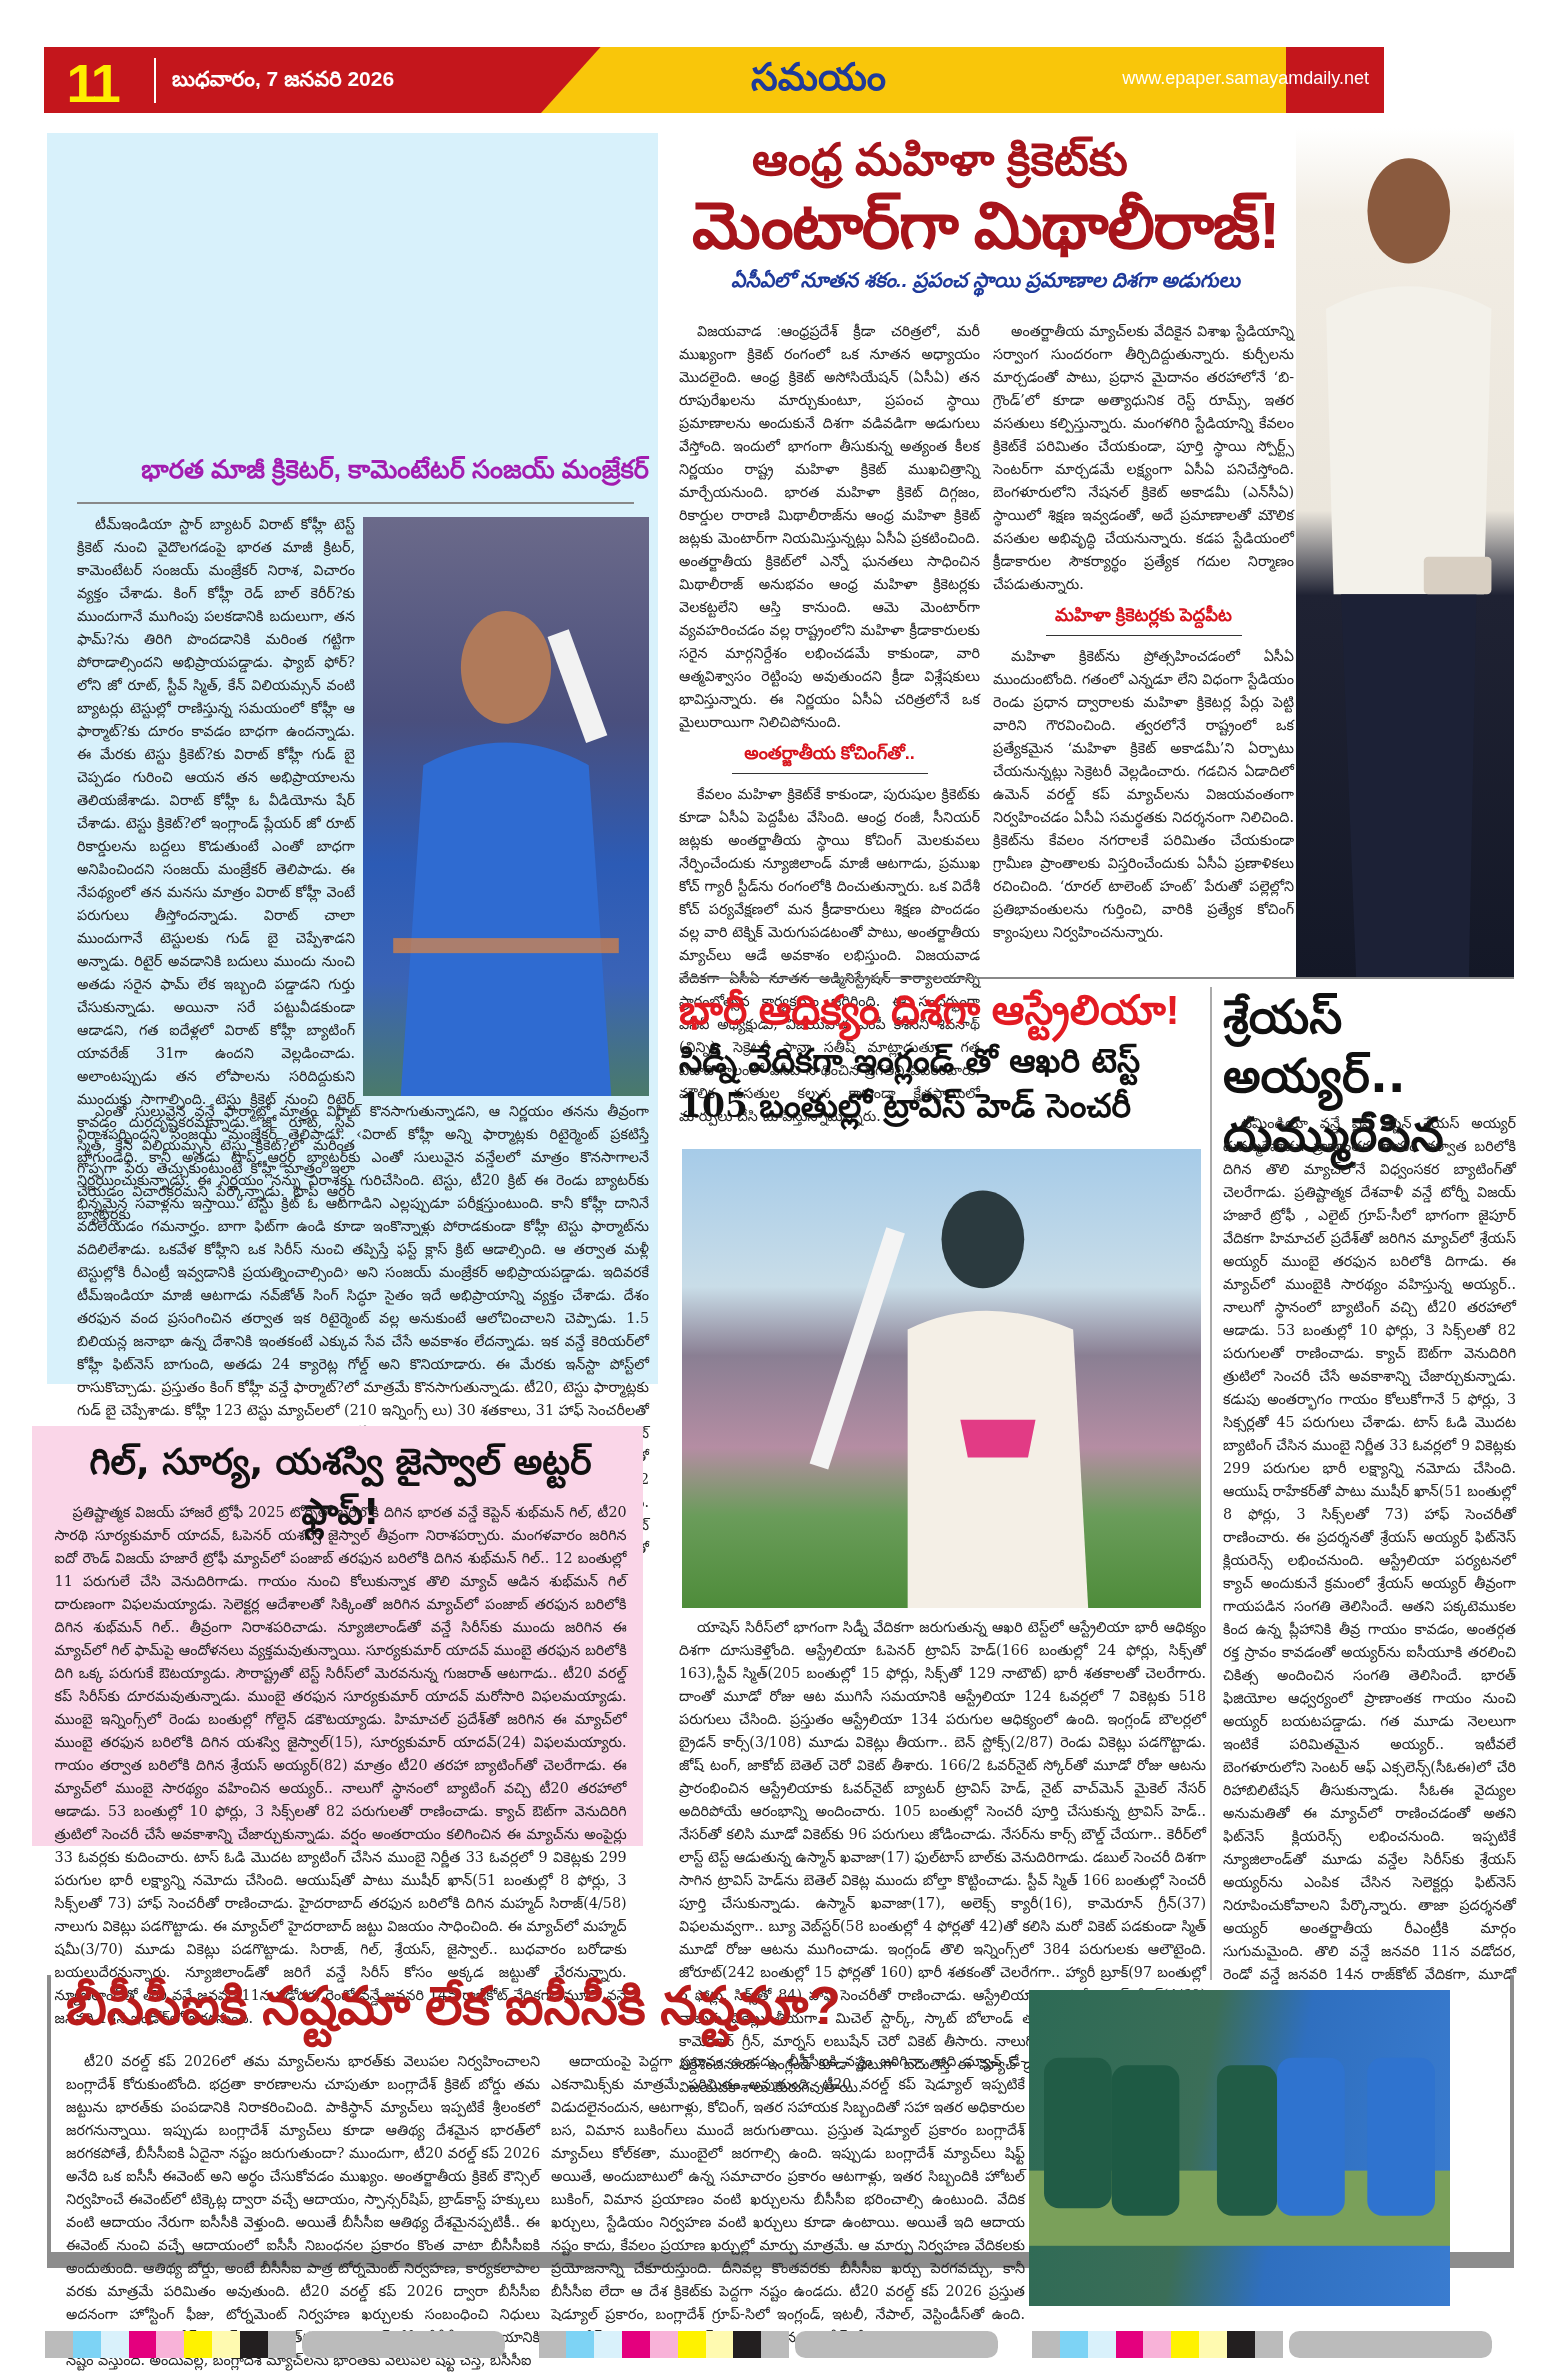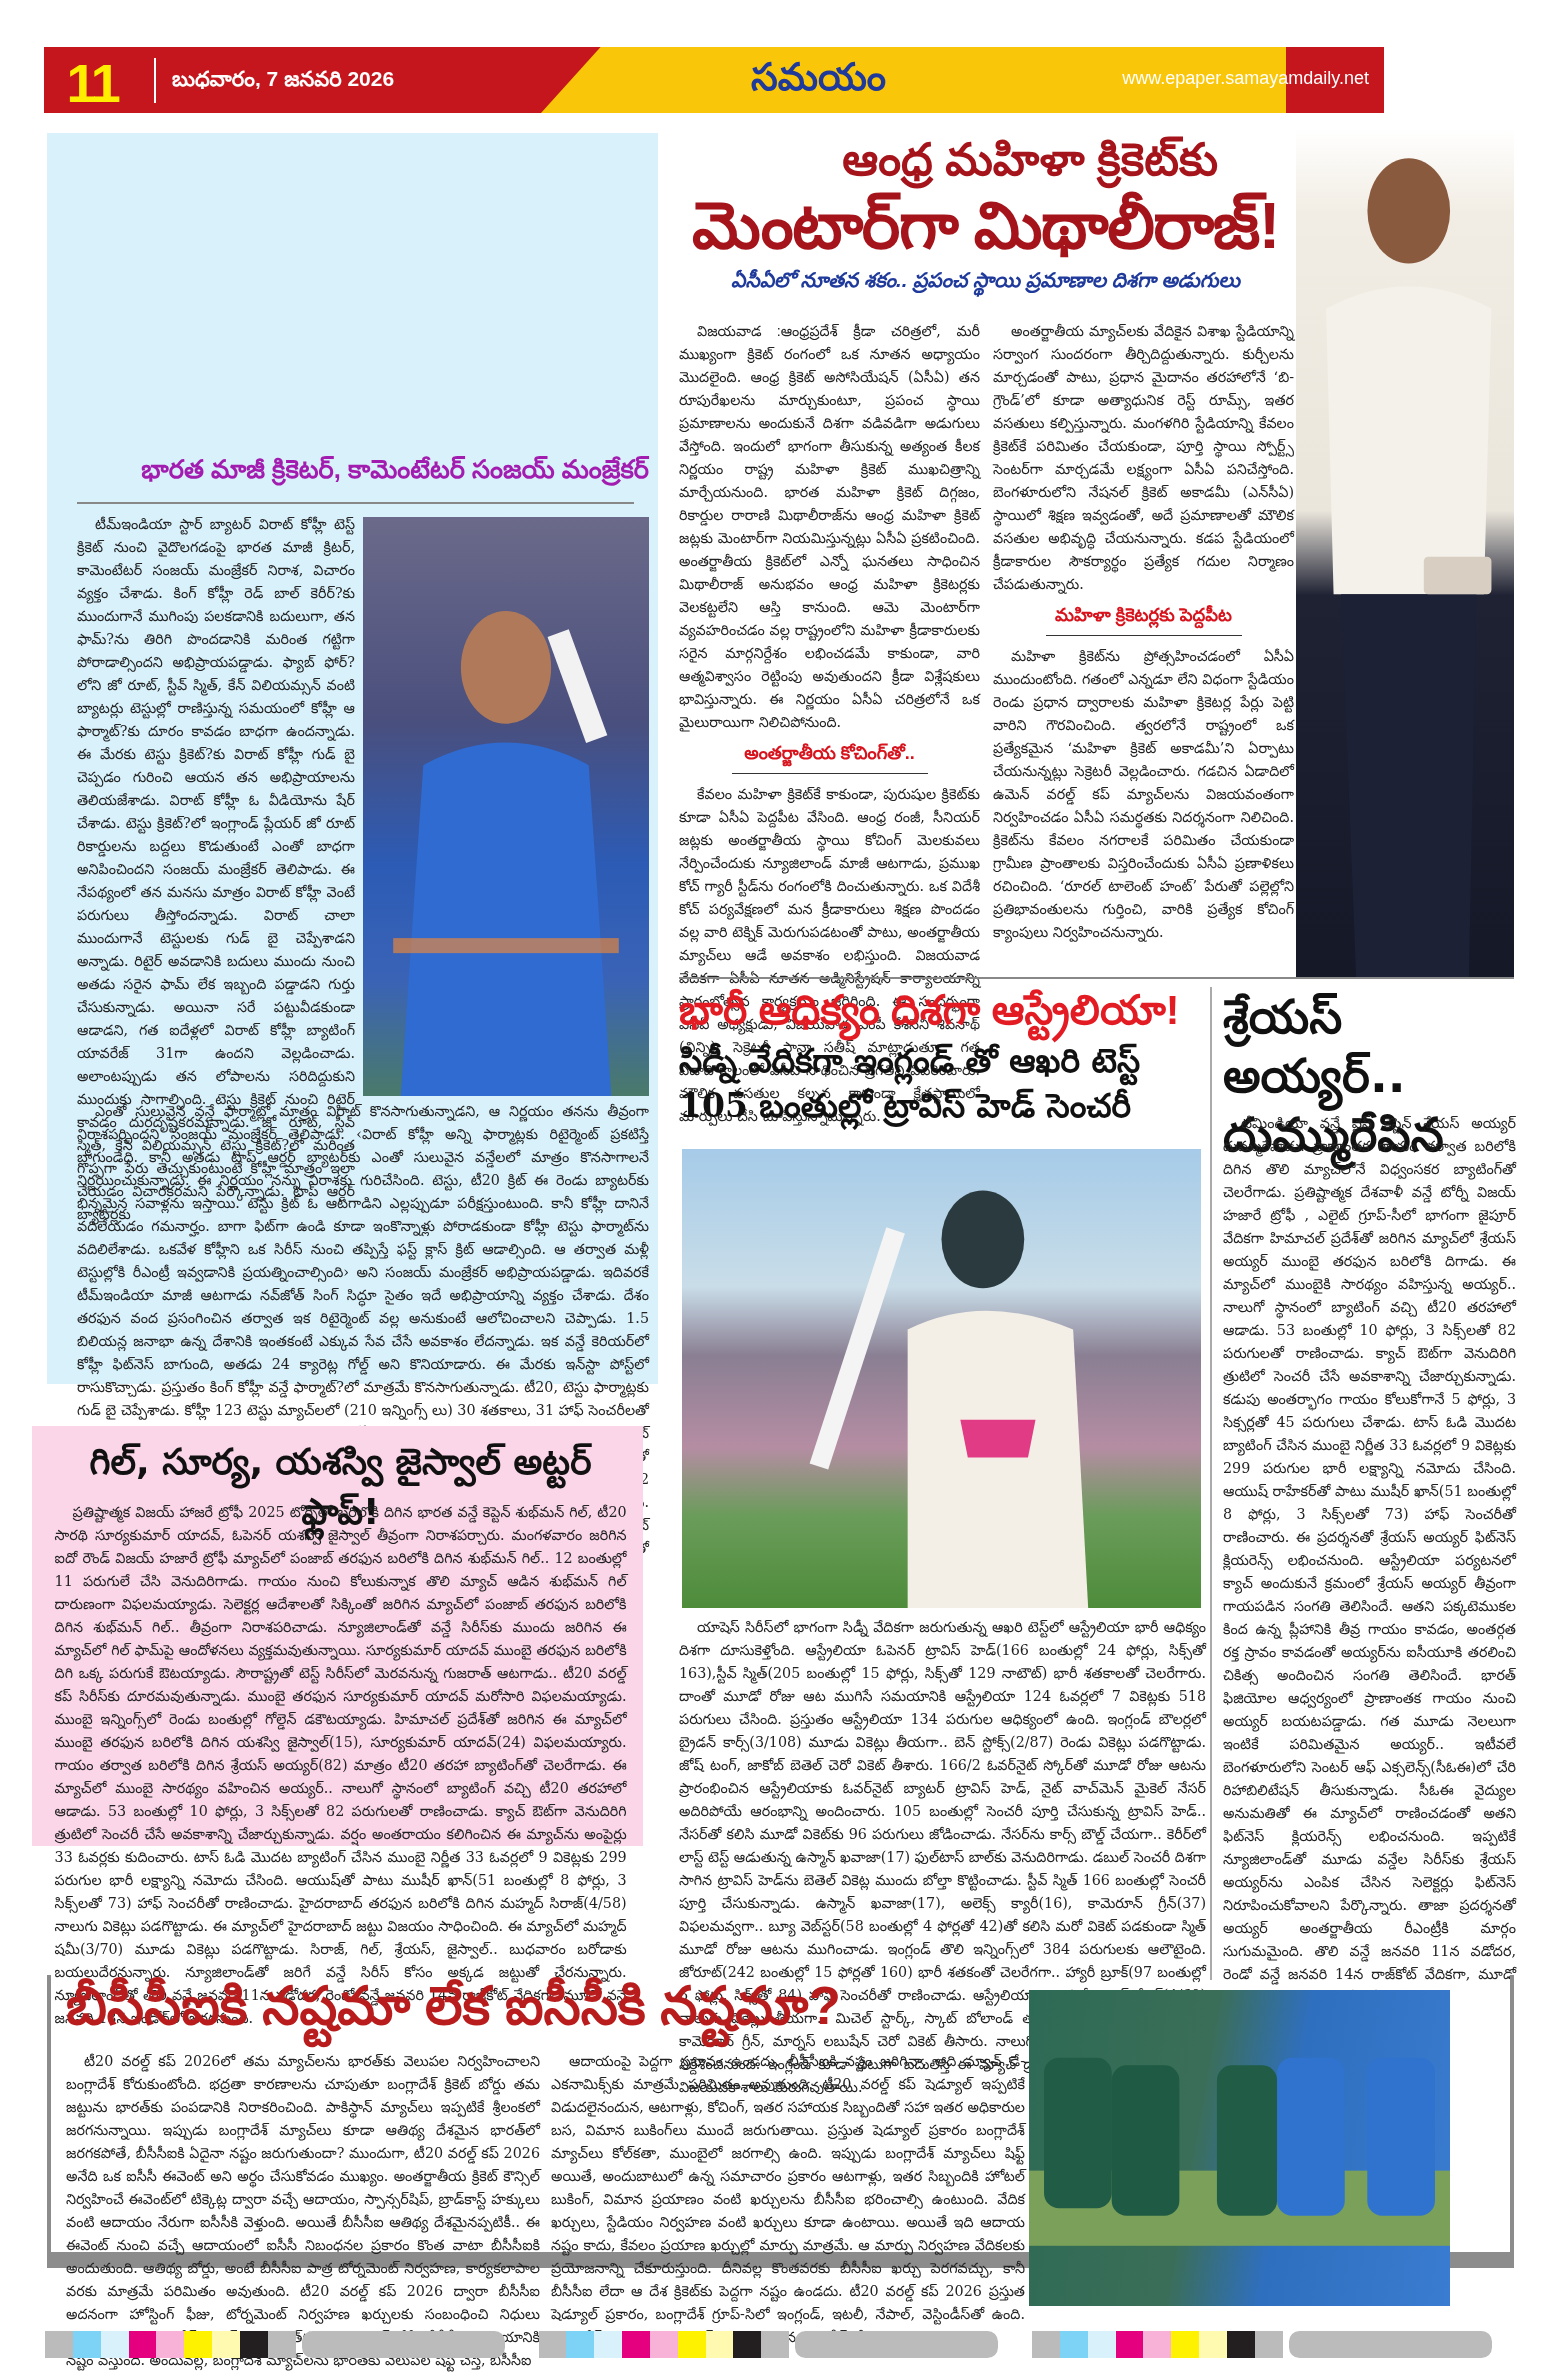--- a/index.html
+++ b/index.html
@@ -20,21 +20,21 @@
 .col p{text-indent:18px}
 
 #kohli{left:47px;top:133px;width:611px;height:1251px}
 #kohli .hl{position:absolute;left:13.5px;top:7.5px;width:587px;font:bold 84px "DejaVu Sans",sans-serif;line-height:107px;color:#111}
 #kohli .sub{position:absolute;left:30px;top:322px;width:572px;font:bold 25.6px "Liberation Sans",sans-serif;color:#a21caf;text-align:right}
 #kohli .rule{position:absolute;left:30px;top:369px;width:557px;height:1.5px;background:#888}
 #kohli .txtA{position:absolute;left:30px;top:380px;width:278px}
 #kohli .photo{position:absolute;left:316px;top:384px;width:286px;height:579px;background:linear-gradient(180deg,#6b6a8a 0%,#4a4f7d 35%,#2c5bb5 60%,#3a63b6 80%,#4a7a6a 100%)}
 #kohli .txtB{position:absolute;left:30px;top:967px;width:572px}
 
-#mithali .kicker{left:752px;top:134px;width:466px;text-align:right;font:bold 45px "Liberation Sans",sans-serif;color:#a6141b}
+#mithali .kicker{left:752px;top:134px;width:466px;text-align:left;font:bold 45px "Liberation Sans",sans-serif;color:#a6141b}
 #mithali .hl{left:692px;top:188px;width:587px;text-align:center;font:bold 65px "Liberation Sans",sans-serif;color:#a6141b;letter-spacing:-1.5px}
 #mithali .sub{left:692px;top:269px;width:587px;text-align:center;font:italic bold 20.3px "Liberation Sans",sans-serif;color:#1f3a9a}
 #mithali .c1{left:679px;top:320px;width:301px}
 #mithali .c2{left:993px;top:320px;width:301px}
 #mithali .photo{left:1296px;top:128px;width:218px;height:850px;background:linear-gradient(180deg,#fff 0%,#f2ede4 10%,#ebe6dc 45%,#1f2233 55%,#141827 100%)}
 .subh{font:bold 18px "Liberation Sans",sans-serif;color:#d7141d;text-align:center;margin:9px 0 4.5px}
 .subh-rule{width:196px;height:1.5px;background:#333;margin:0 auto 9px}
 .dateline{font-weight:normal;font-family:"Liberation Sans",sans-serif}
 #hr1{left:679px;top:977px;width:835px;height:1.5px;background:#888}
 

